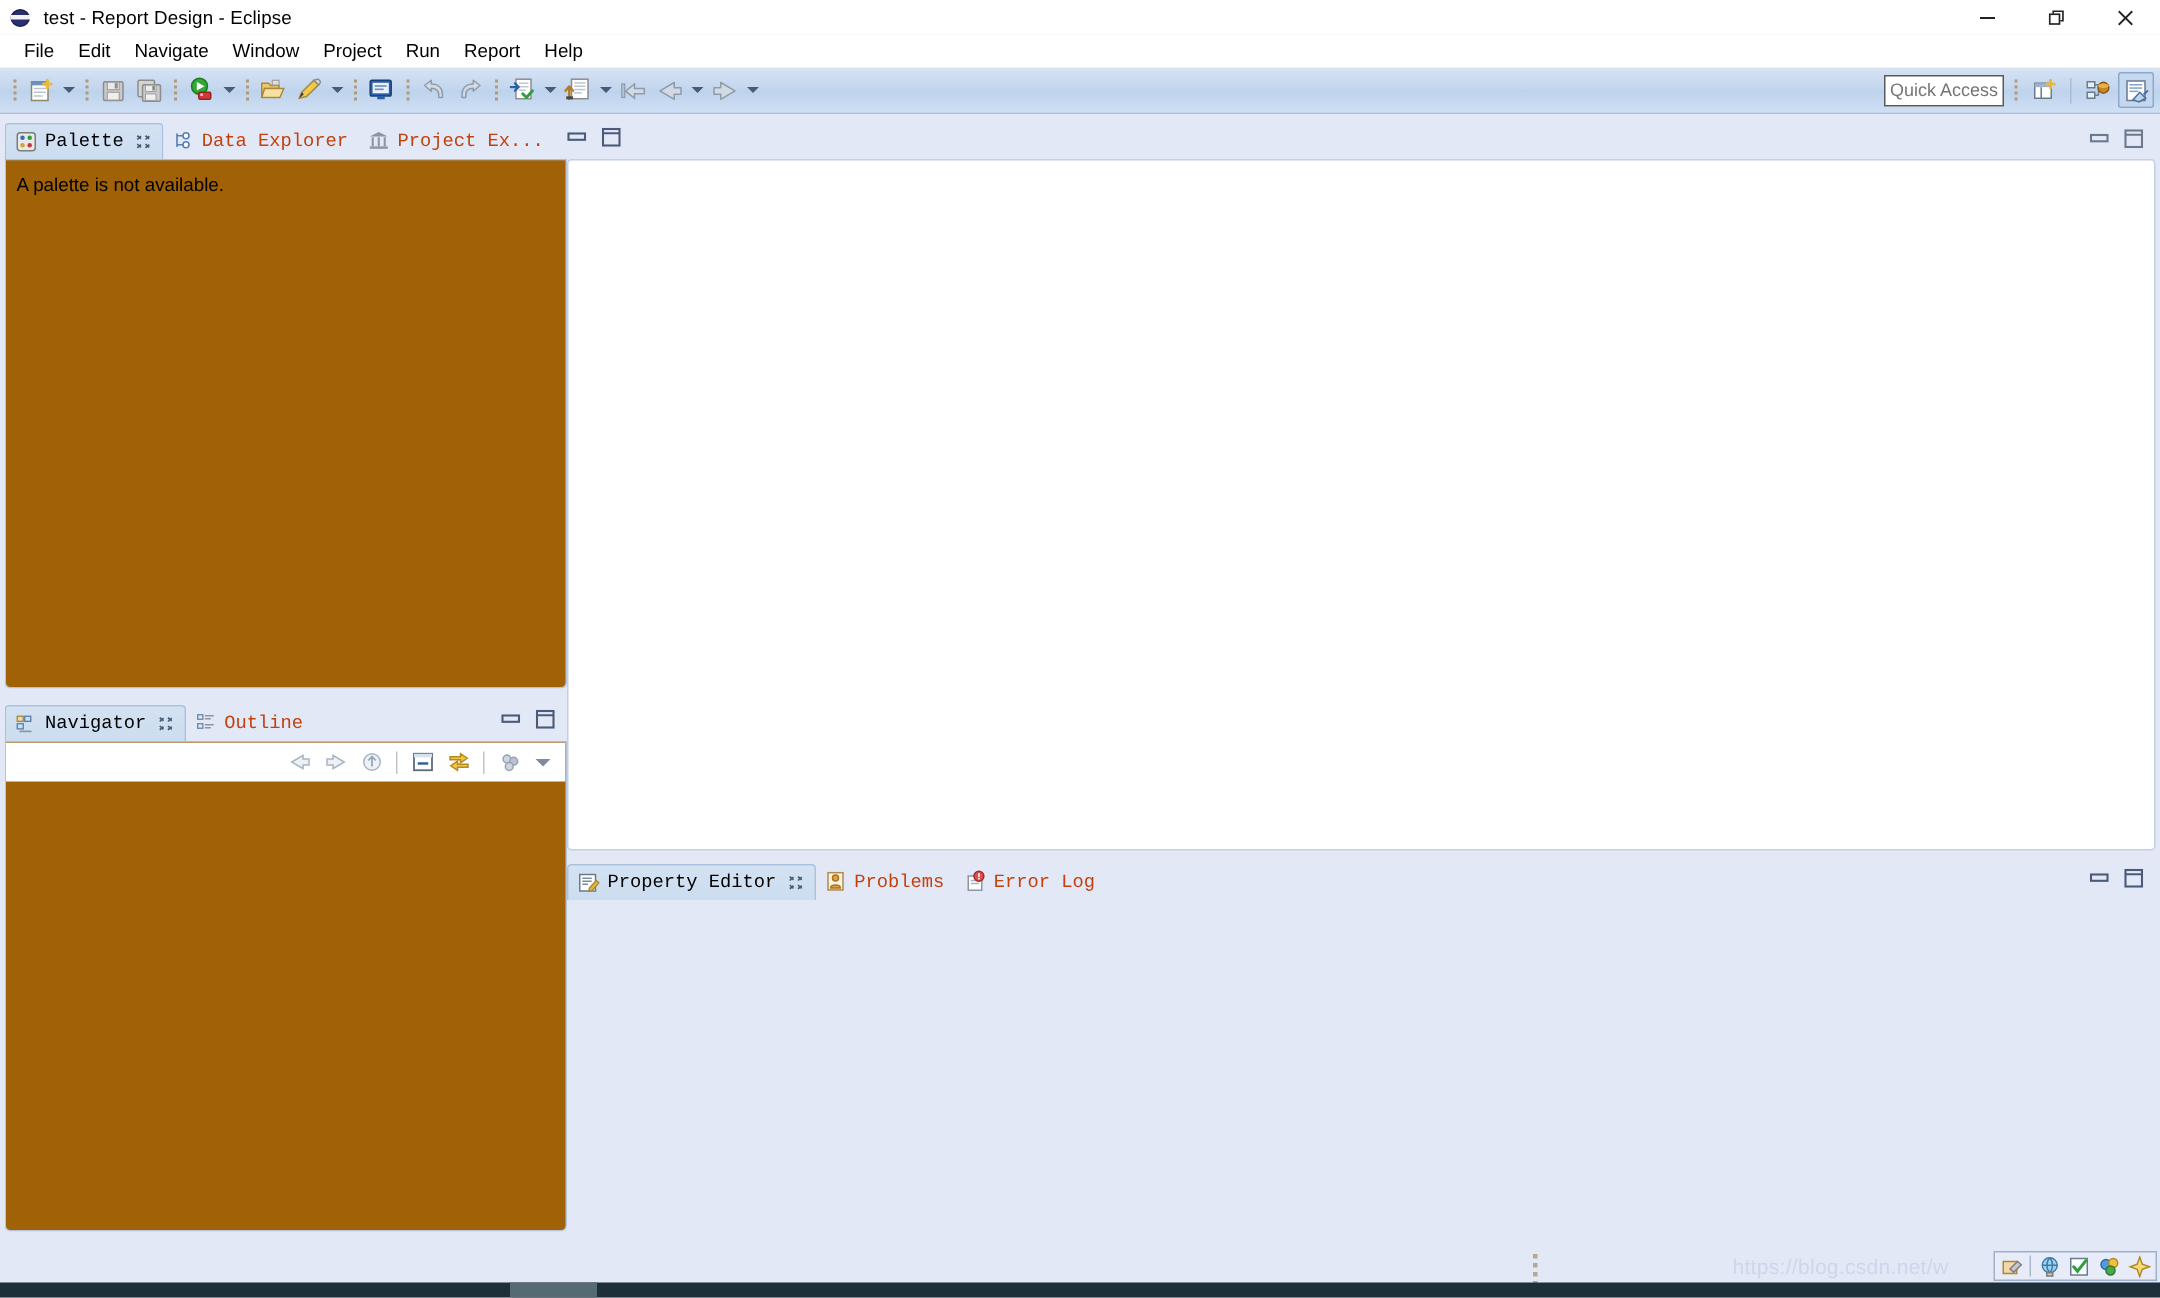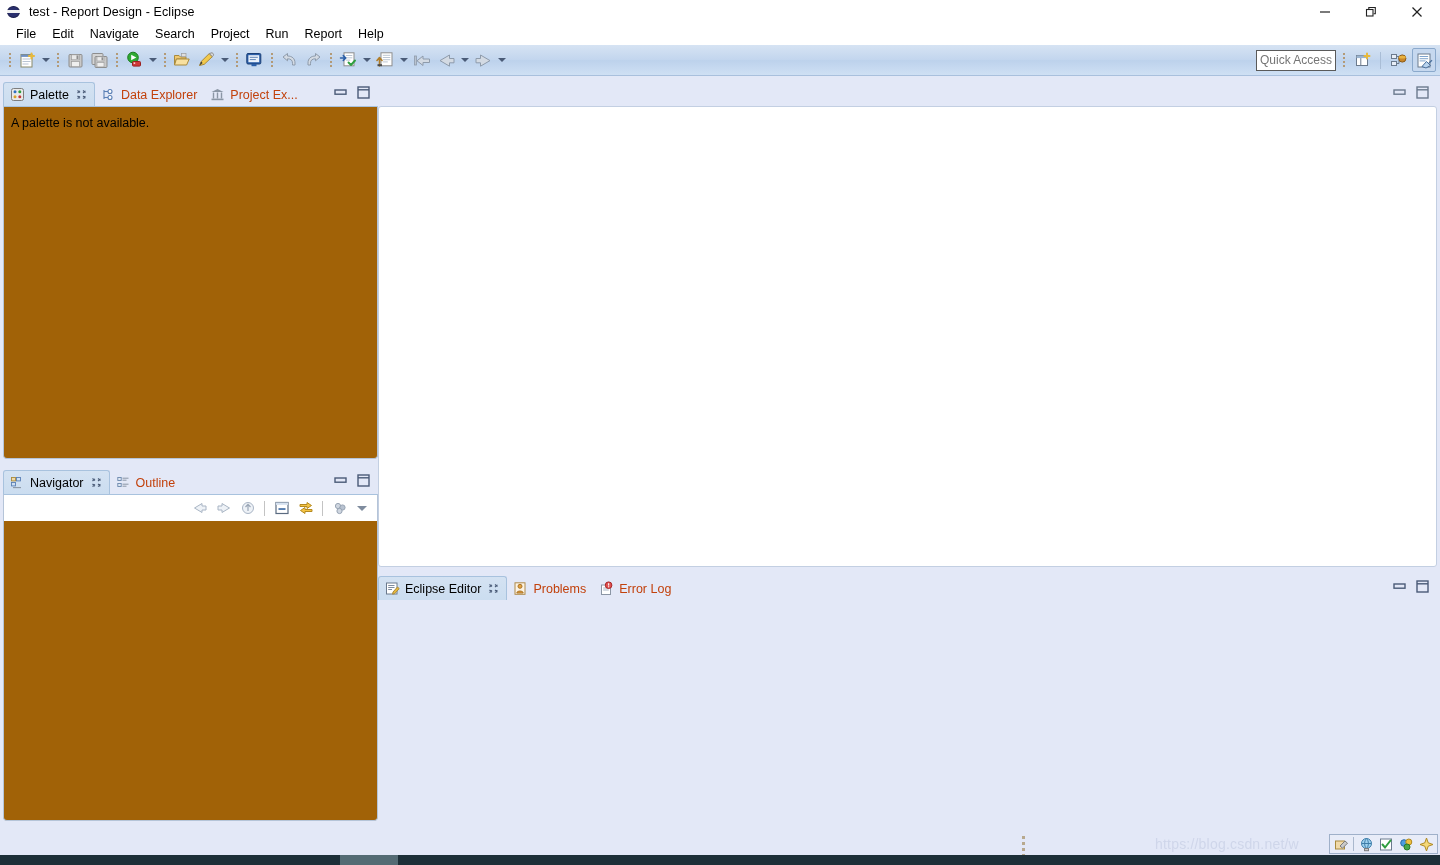--- a/index.html
+++ b/index.html
@@ -173,24 +173,25 @@
   
   .part {
     display: flex;
     flex-direction: column;
     background: transparent;
     min-height: 0;
   }
   .part-tabs {
     height: 25px;
     display: flex;
-    align-items: flex-end;
+    align-items: center;
     background: #e3e8f7;
     position: relative;
     flex: none;
+    font-family: Liberation Mono, monospace;
   }
   .tab {
     height: 23px;
     display: flex;
     align-items: center;
     padding: 0 7px 0 6px;
     font-size: 12.5px;
     color: #c2410c;
     gap: 5px;
     border-top-left-radius: 3px;
@@ -368,21 +369,21 @@
         <line x1="10.5" y1="1.5" x2="1.5" y2="10.5" stroke="#222" stroke-width="1.2"></line>
       </svg>
     </div>
   </div>
 </div>
 
 <div id="menubar">
   <div class="menu-item">File</div>
   <div class="menu-item">Edit</div>
   <div class="menu-item">Navigate</div>
-  <div class="menu-item">Search</div>
+  <div class="menu-item">Window</div>
   <div class="menu-item">Project</div>
   <div class="menu-item">Run</div>
   <div class="menu-item">Report</div>
   <div class="menu-item">Help</div>
 </div>
 
 <div id="toolbar">
 
   <div class="tb-grip">
       <i></i>
@@ -807,21 +808,21 @@
         <div class="tab active">
           <span class="tabicon">
             <svg width="15" height="15" viewBox="0 0 15 15">
               <rect x="1.5" y="2" width="10.5" height="11" fill="#fff" stroke="#6b7a8d"></rect>
               <line x1="3.2" y1="4.5" x2="9.5" y2="4.5" stroke="#7f8c9e"></line>
               <line x1="3.2" y1="6.5" x2="9.5" y2="6.5" stroke="#7f8c9e"></line>
               <line x1="3.2" y1="8.5" x2="7" y2="8.5" stroke="#7f8c9e"></line>
               <path d="M8 11 L12.5 6 L14.2 7.6 L9.8 12.6 L7.6 13.2 Z" fill="#e8b93b" stroke="#a98a3c"></path>
             </svg>
           </span>
-          <span>Eclipse Editor</span>
+          <span>Property Editor</span>
           <span class="closex">
             <svg width="11" height="11" viewBox="0 0 11 11">
               <path d="M1.5,1.5 L4,3.5 M1.5,4 L4,1.8" stroke="#4a5b77" stroke-width="1.1"></path>
               <path d="M7,1.5 L9.5,3.5 M7,4 L9.5,1.8" stroke="#4a5b77" stroke-width="1.1"></path>
               <path d="M1.5,9.5 L4,7.5 M1.5,7 L4,9.2" stroke="#4a5b77" stroke-width="1.1"></path>
               <path d="M7,9.5 L9.5,7.5 M7,7 L9.5,9.2" stroke="#4a5b77" stroke-width="1.1"></path>
             </svg>
           </span>
         </div>
 

